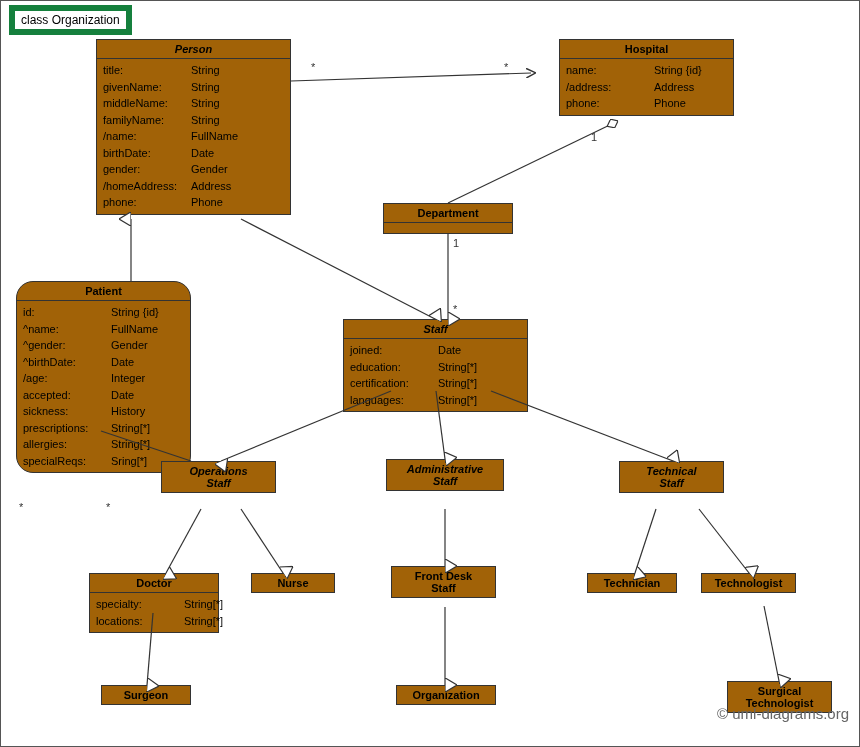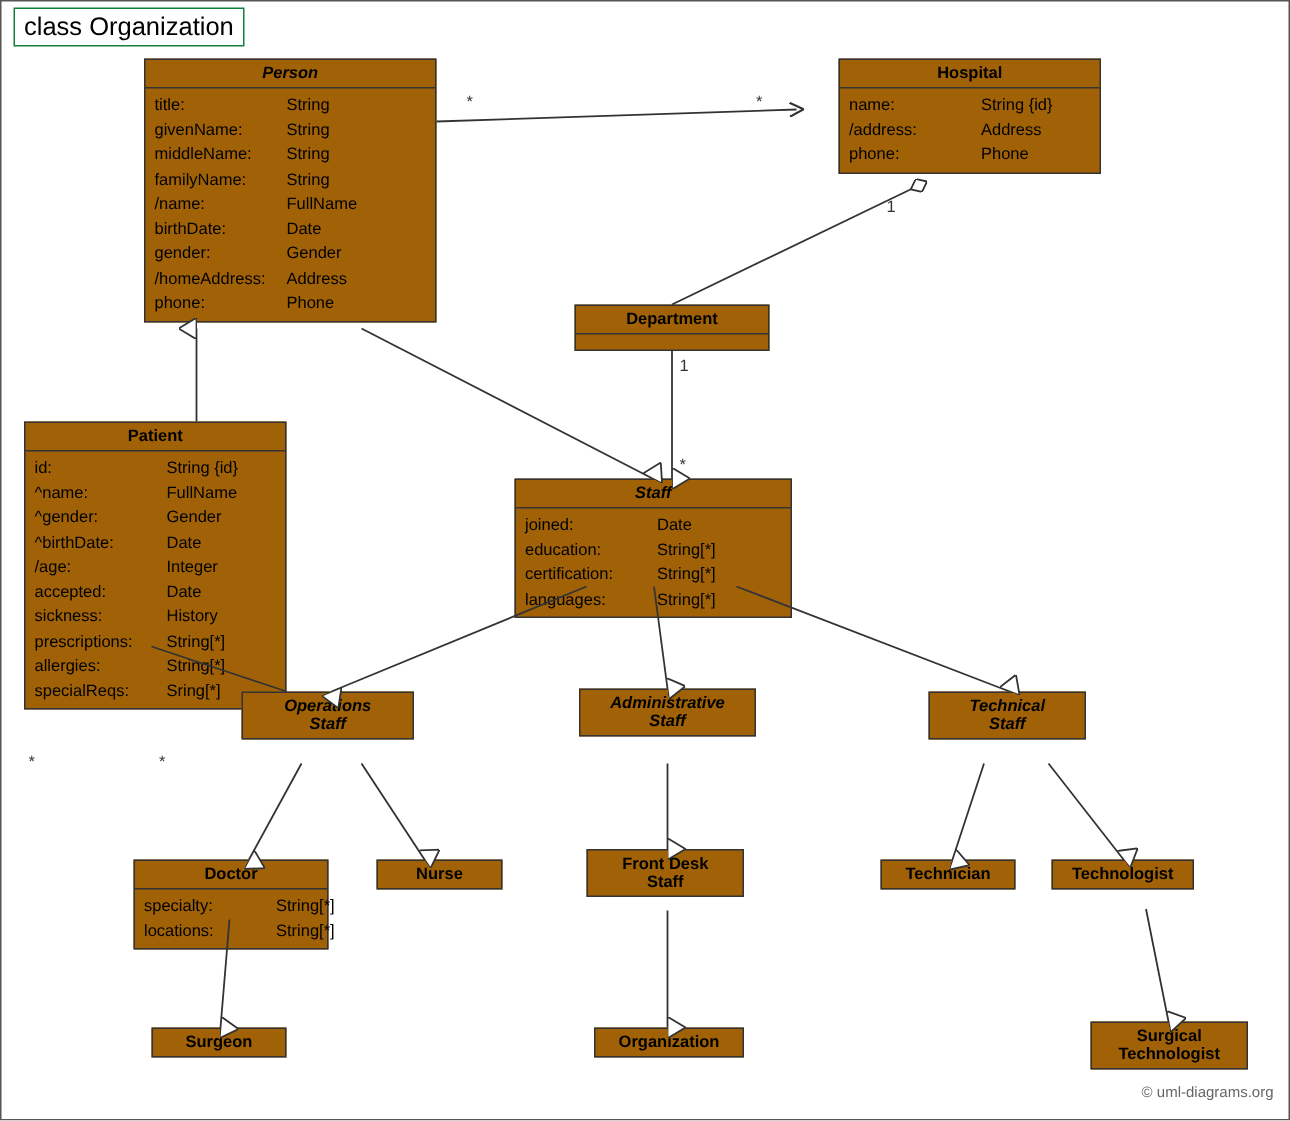--- a/index.html
+++ b/index.html
@@ -16,24 +16,24 @@
       position: relative;
       width: 860px;
       height: 747px;
       background: #fff;
       border: 1px solid #555;
     }
     .diagram-title {
       position: absolute;
       top: 4px;
       left: 8px;
-      border: 1px solid #15803d;
+      border: 6px solid #15803d;
       padding: 2px 6px;
       background: #fff;
-      font-size: 17px;
+      font-size: 12px;
     }
     
     .uml-box {
       position: absolute;
       border: 1px solid #333;
       background: #a16207;
     }
     .uml-box .title {
       border-bottom: 1px solid #333;
       text-align: center;
@@ -60,23 +60,23 @@
     
     #lines-svg {
       position: absolute;
       top: 0; left: 0;
       width: 860px;
       height: 747px;
       pointer-events: none;
     }
     .copyright {
       position: absolute;
-      bottom: 12px;
+      bottom: 24px;
       right: 10px;
-      font-size: 10px;
+      font-size: 15px;
       color: #666;
     }
   </style>
 </head>
 <body>
 
 <div id="diagram-container">
   <div class="diagram-title">class Organization</div>
 
   <div class="uml-box" style="left:95px;top:38px;width:195px;">
@@ -132,21 +132,21 @@
           <span class="attr-name">/address:</span>
           <span class="attr-type">Address</span>
         </div>
       <div class="attr-row">
           <span class="attr-name">phone:</span>
           <span class="attr-type">Phone</span>
         </div>
     </div>
   </div>
 
-  <div class="uml-box" style="left:15px;top:280px;width:175px;">
+  <div class="uml-box" style="left:15px;top:280px;width:175px;border-radius:17px;">
     <div class="title">Patient</div>
     <div class="attrs">
       <div class="attr-row">
           <span class="attr-name">id:</span>
           <span class="attr-type">String {id}</span>
         </div>
       <div class="attr-row">
           <span class="attr-name">^name:</span>
           <span class="attr-type">FullName</span>
         </div>

